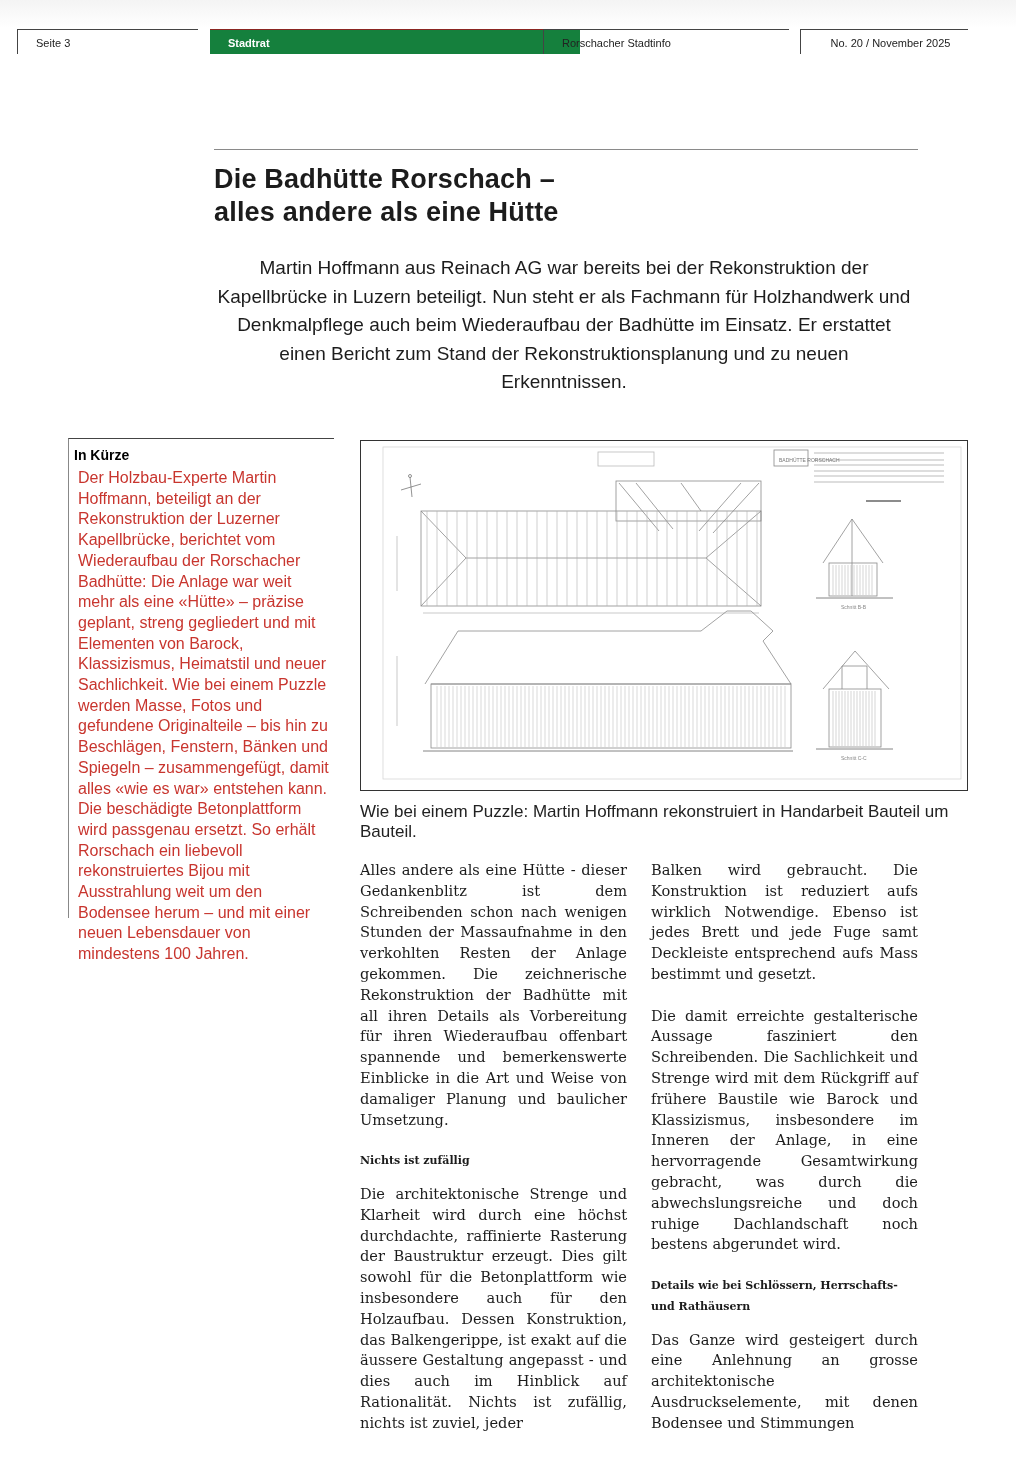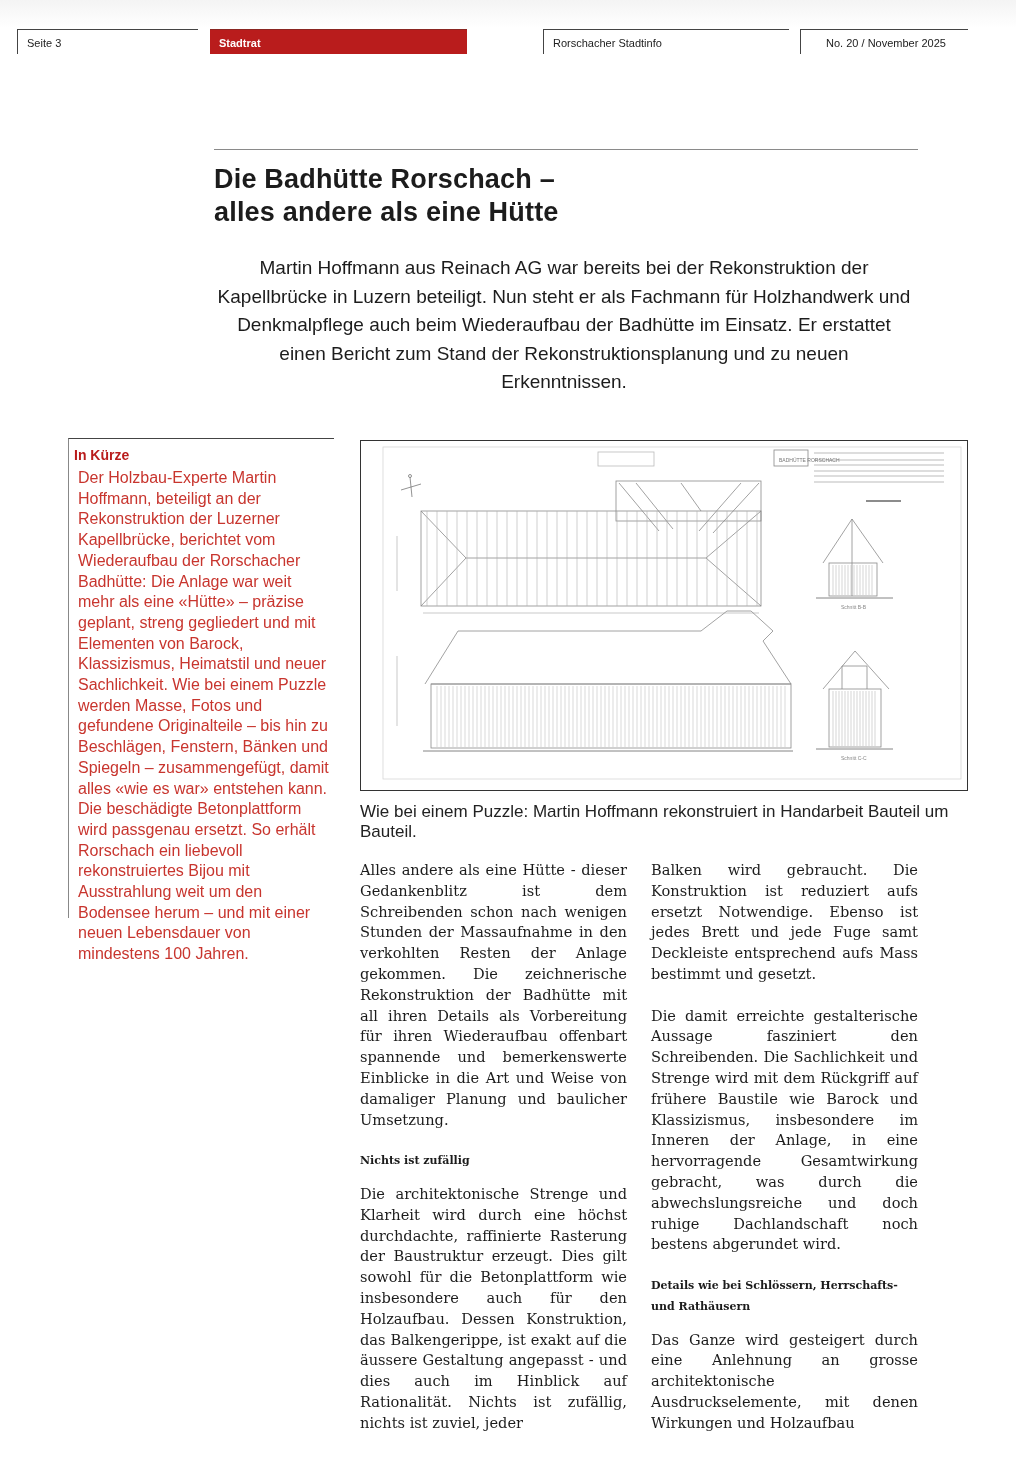--- a/index.html
+++ b/index.html
@@ -15,27 +15,27 @@
     position: absolute; left: 0; top: 0; width: 1016px; height: 28px;
     background: linear-gradient(#f4f4f4, #ffffff);
   }
   
   .hdr-cell {
     position: absolute; top: 29px; height: 25px;
     border-top: 1px solid #444;
     border-left: 1px solid #444;
     font-size: 11px;
     line-height: 27px;
-    padding-left: 9px;
+    padding-left: 18px;
     box-sizing: border-box;
     color: #222;
   }
   .hdr-page { left: 17px; width: 181px; }
   .hdr-section {
-    left: 210px; width: 257px; background: #b91c1c; color: #fff;
+    left: 210px; width: 370px; background: #15803d; color: #fff;
     border-left: none; font-weight: bold; border-top: 1px solid #8a2622;
   }
   .hdr-pub { left: 543px; width: 246px; }
   .hdr-issue { left: 800px; width: 168px; text-align: center; padding-right: 6px; }
 
   .rule-top {
     position: absolute; left: 214px; top: 149px; width: 704px; height: 0;
     border-top: 1px solid #8a8a8a;
   }
   .title {
@@ -47,21 +47,21 @@
     position: absolute; left: 214px; top: 254px; width: 700px;
     font-size: 19px; line-height: 28.5px; color: #1c1c1c; margin: 0; text-align: center;
   }
   
   .summary {
     position: absolute; left: 68px; top: 438px; width: 266px; height: 480px;
     border-top: 1px solid #444; border-left: 1px solid #888;
     box-sizing: border-box; padding: 7px 0 0 5px;
   }
   .summary-title {
-    font-size: 14px; font-weight: bold; color: #b91c1c; line-height: 18px; margin: 0;
+    font-size: 14px; font-weight: bold; color: #000000; line-height: 18px; margin: 0;
   }
   .summary-text {
     font-size: 16px; line-height: 20.7px; color: #c8352e; margin: 4px;
   }
   
   .figure {
     position: absolute; left: 360px; top: 440px; width: 608px; height: 351px;
     border: 1px solid #333; box-sizing: border-box; background: #fff;
   }
   .figure svg { position: absolute; left: 0; top: 0; }
@@ -340,17 +340,17 @@
 </div>
 <p class="caption">Wie bei einem Puzzle: Martin Hoffmann rekonstruiert in Handarbeit Bauteil um Bauteil.</p>
 
 <div class="col col-1">
   <p>Alles andere als eine Hütte - dieser Gedankenblitz ist dem Schreibenden schon nach wenigen Stunden der Massaufnahme in den verkohlten Resten der Anlage gekommen. Die zeichnerische Rekonstruktion der Badhütte mit all ihren Details als Vorbereitung für ihren Wiederaufbau offenbart spannende und bemerkenswerte Einblicke in die Art und Weise von damaliger Planung und baulicher Umsetzung.</p>
   <h3>Nichts ist zufällig</h3>
   <p class="after-h">Die architektonische Strenge und Klarheit wird durch eine höchst durchdachte, raffinierte Rasterung der Baustruktur erzeugt. Dies gilt sowohl für die Betonplattform wie insbesondere auch für den Holzaufbau. Dessen Konstruktion, das Balkengerippe, ist exakt auf die äussere Gestaltung angepasst - und dies auch im Hinblick auf Rationalität. Nichts ist zufällig, nichts ist zuviel, jeder</p>
 </div>
 
 <div class="col col-2">
-  <p>Balken wird gebraucht. Die Konstruktion ist reduziert aufs ersetzt Notwendige. Ebenso ist jedes Brett und jede Fuge samt Deckleiste entsprechend aufs Mass bestimmt und gesetzt.</p>
+  <p>Balken wird gebraucht. Die Konstruktion ist reduziert aufs wirklich Notwendige. Ebenso ist jedes Brett und jede Fuge samt Deckleiste entsprechend aufs Mass bestimmt und gesetzt.</p>
   <p>Die damit erreichte gestalterische Aussage fasziniert den Schreibenden. Die Sachlichkeit und Strenge wird mit dem Rückgriff auf frühere Baustile wie Barock und Klassizismus, insbesondere im Inneren der Anlage, in eine hervorragende Gesamtwirkung gebracht, was durch die abwechslungsreiche und doch ruhige Dachlandschaft noch bestens abgerundet wird.</p>
   <h3>Details wie bei Schlössern, Herrschafts- und Rathäusern</h3>
-  <p class="after-h">Das Ganze wird gesteigert durch eine Anlehnung an grosse architektonische Ausdruckselemente, mit denen Wirkungen und Holzaufbau</p>
+  <p class="after-h">Das Ganze wird gesteigert durch eine Anlehnung an grosse architektonische Ausdruckselemente, mit denen Bodensee und Stimmungen</p>
 </div>
 
 </body></html>

